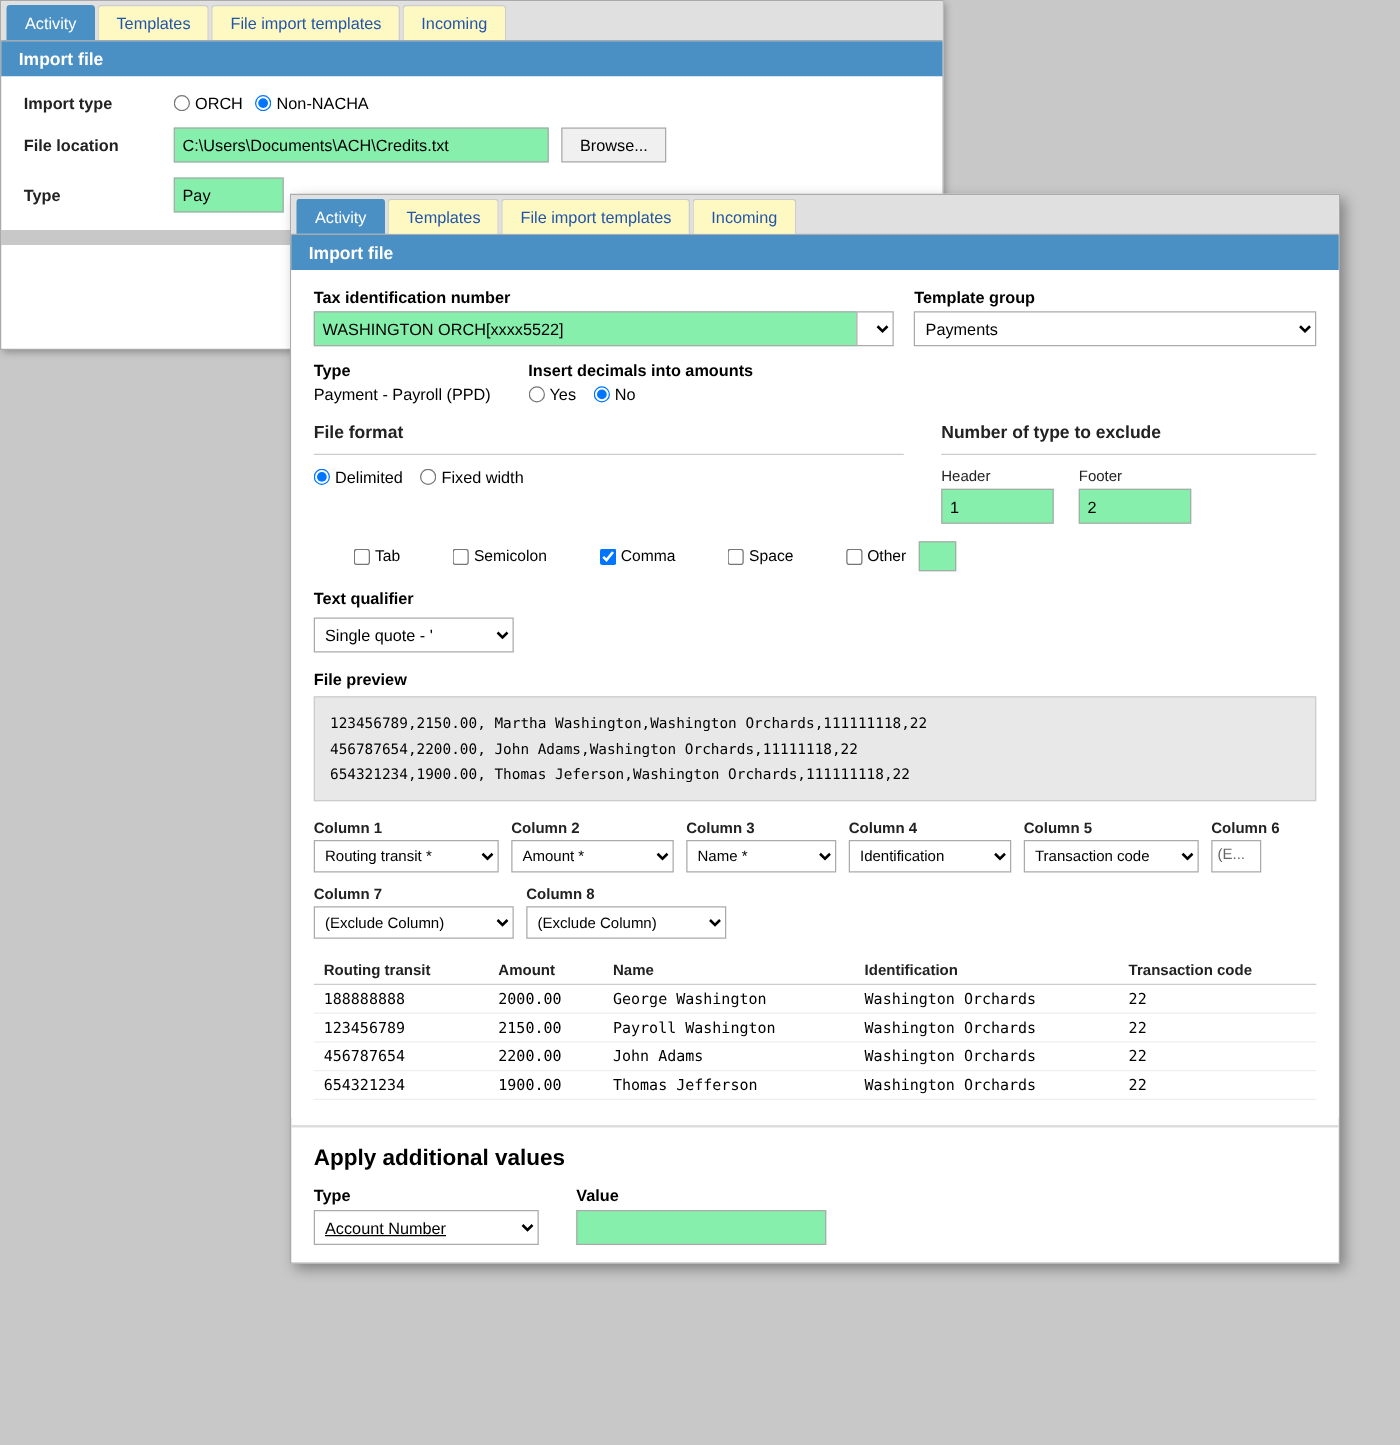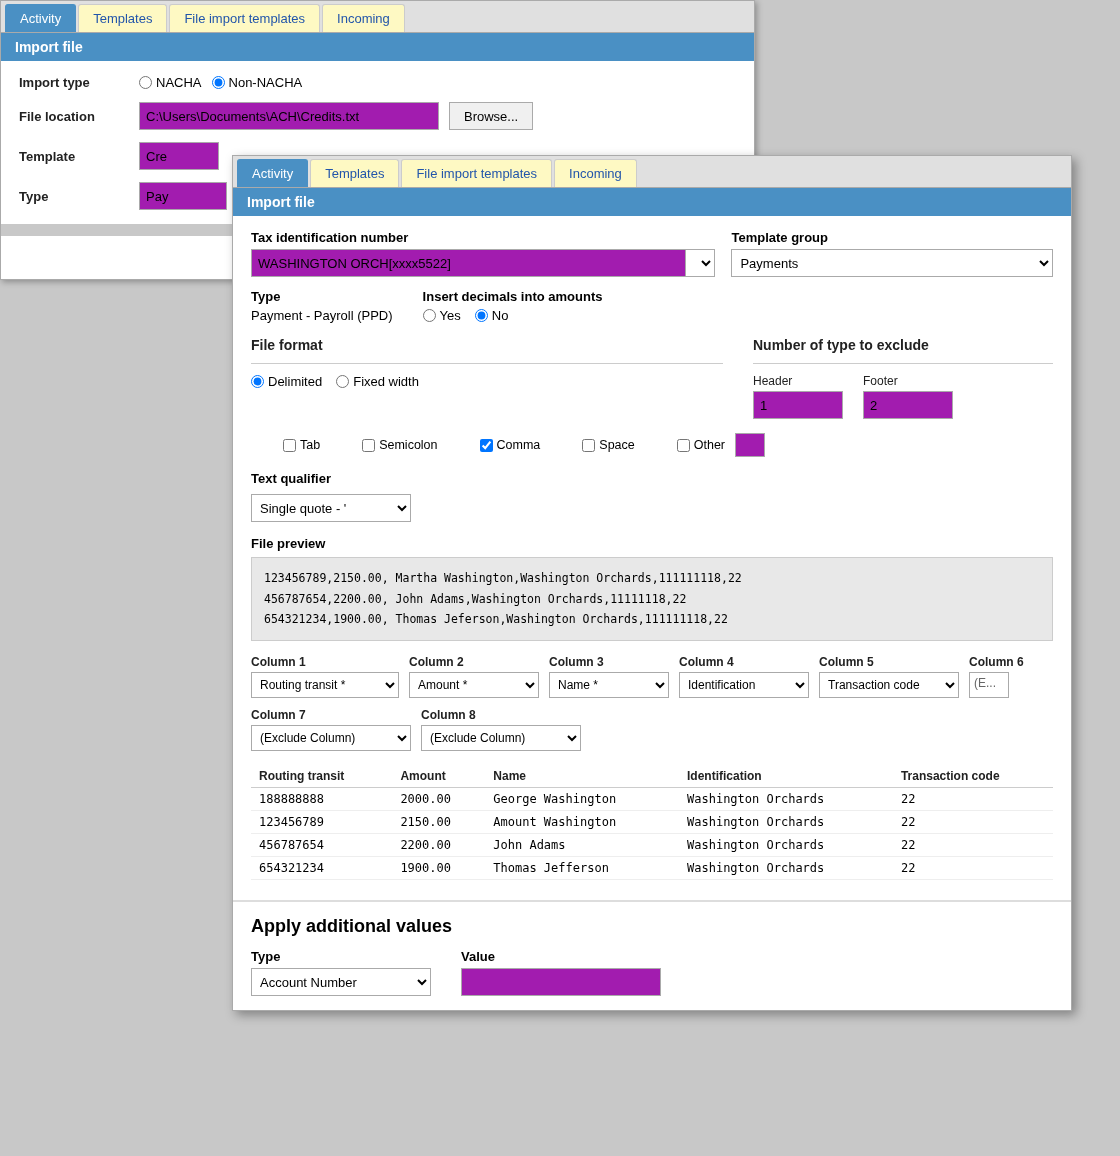--- a/index.html
+++ b/index.html
@@ -88,21 +88,21 @@
       display: flex;
       align-items: center;
       gap: 10px;
     }
 
     input[type="text"], input[type="number"] {
       border: 1px solid #aaa;
       padding: 4px 6px;
       font-size: 13px;
       height: 28px;
-      background: #a21caf;
+      background: #86efac;
     }
     select {
       border: 1px solid #aaa;
       padding: 3px 4px;
       font-size: 13px;
       height: 28px;
       background: #fff;
     }
     .radio-group, .checkbox-group {
       display: flex;
@@ -266,43 +266,37 @@
     <div class="tab light">Incoming</div>
   </div>
   <div class="section-header">Import file</div>
   <div style="padding: 14px 18px;">
 
     <div class="back-form-row" style="padding:0;margin-bottom:12px;">
       <div class="back-label">Import type</div>
       <div class="form-content">
         <label class="radio-item">
           <input type="radio" name="bimport" style="">
-          <span>NACHA</span>
+          <span>ORCH</span>
         </label>
         <label class="radio-item">
           <input type="radio" name="bimport" checked="" style="">
           <span>Non-NACHA</span>
         </label>
       </div>
     </div>
 
     <div class="back-form-row" style="padding:0;margin-bottom:12px;">
       <div class="back-label">File location</div>
       <div class="form-content">
         <input type="text" style="width: 300px;" value="C:\Users\Documents\ACH\Credits.txt">
         <button style="padding:3px 14px;font-size:13px;height:28px;cursor:pointer;border:1px solid #aaa;background:#f0f0f0;">Browse...</button>
       </div>
     </div>
 
-    <div class="back-form-row" style="padding:0;margin-bottom:12px;">
-      <div class="back-label">Template</div>
-      <div class="form-content">
-        <input type="text" style="width: 80px;" value="Cre">
-      </div>
-    </div>
 
     <div class="back-form-row" style="padding:0;margin-bottom:0;">
       <div class="back-label">Type</div>
       <div class="form-content">
         <input type="text" style="width: 88px;" value="Pay">
       </div>
     </div>
   </div>
 </div>
 
@@ -514,21 +508,21 @@
           <tr>
             <td>188888888</td>
             <td>2000.00</td>
             <td>George Washington</td>
             <td>Washington Orchards</td>
             <td>22</td>
           </tr>
           <tr>
             <td>123456789</td>
             <td>2150.00</td>
-            <td>Amount Washington</td>
+            <td>Payroll Washington</td>
             <td>Washington Orchards</td>
             <td>22</td>
           </tr>
           <tr>
             <td>456787654</td>
             <td>2200.00</td>
             <td>John Adams</td>
             <td>Washington Orchards</td>
             <td>22</td>
           </tr>
@@ -543,21 +537,21 @@
       </table>
     </div>
 
   </div>
 
   <div class="additional-section">
     <div style="font-size:18px;font-weight:bold;margin-bottom:12px;">Apply additional values</div>
     <div style="display:flex;gap:30px;align-items:flex-end;">
       <div>
         <div style="font-weight:bold;margin-bottom:4px;">Type</div>
-        <select style="width:180px;height:28px;">
+        <select style="width:180px;height:28px;text-decoration:underline;">
           <option>Account Number</option>
           <option>Routing transit</option>
           <option>Name</option>
         </select>
       </div>
       <div>
         <div style="font-weight:bold;margin-bottom:4px;">Value</div>
         <input type="text" style="width: 200px;">
       </div>
     </div>

